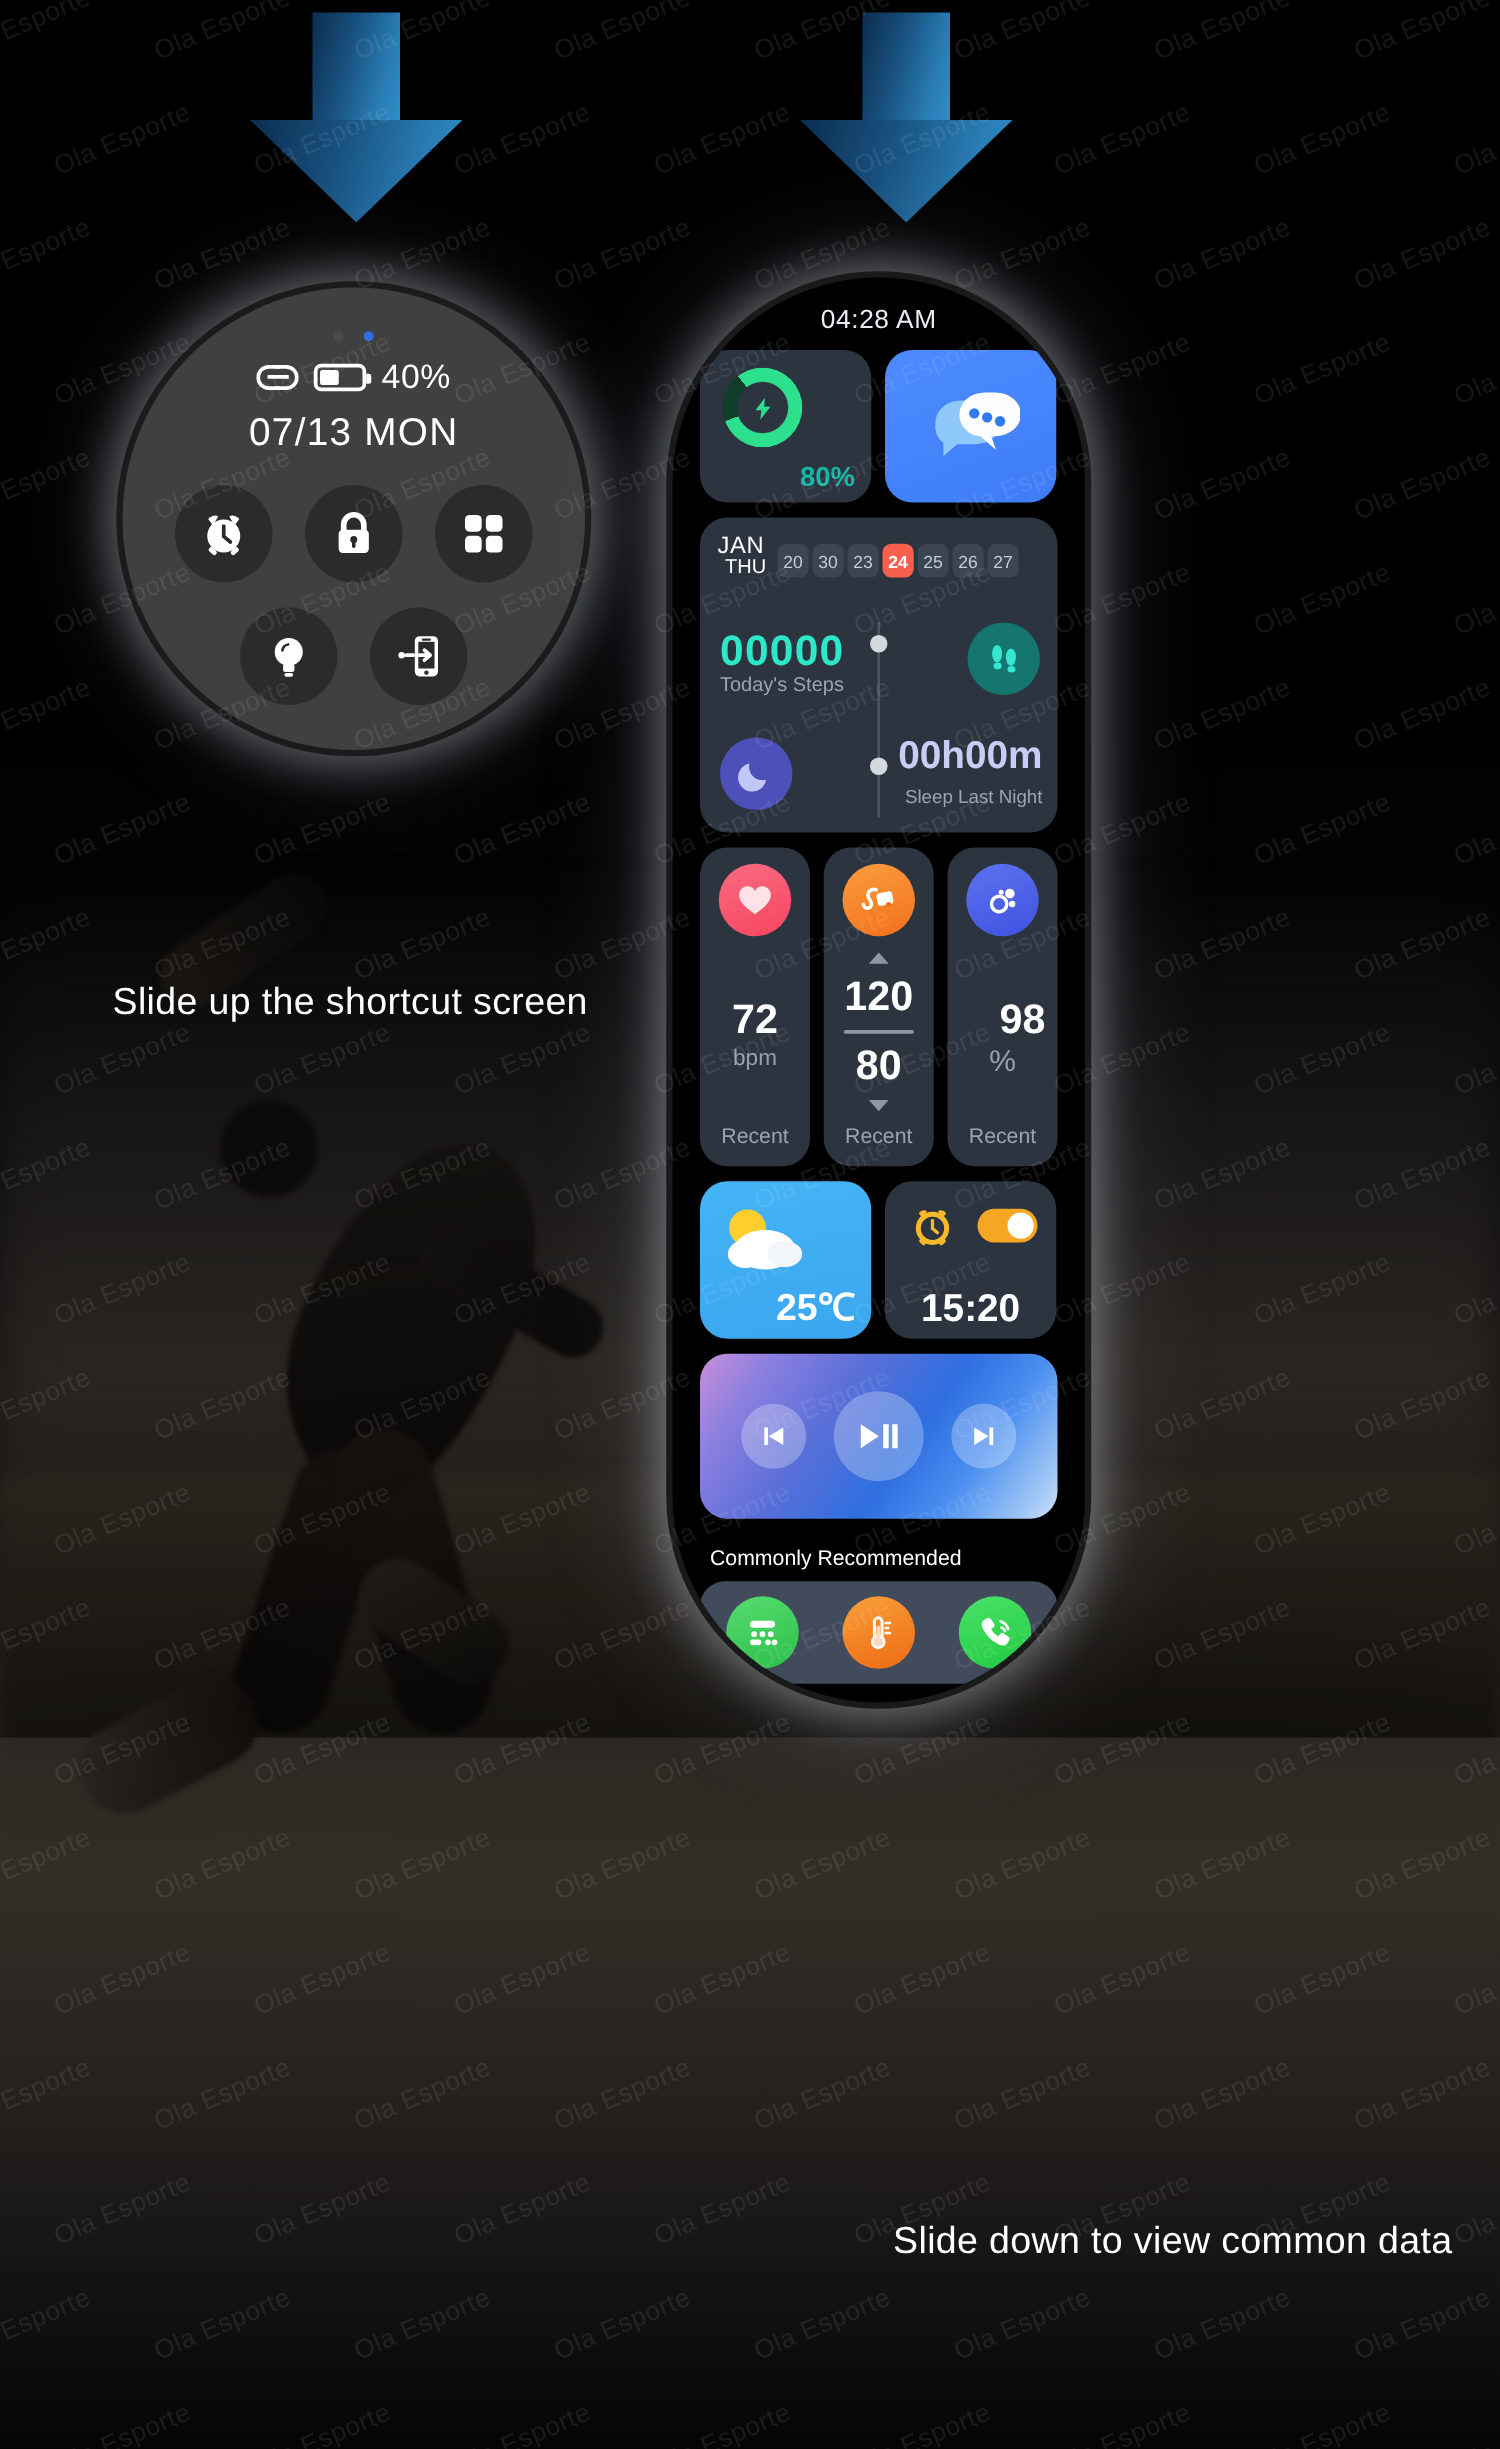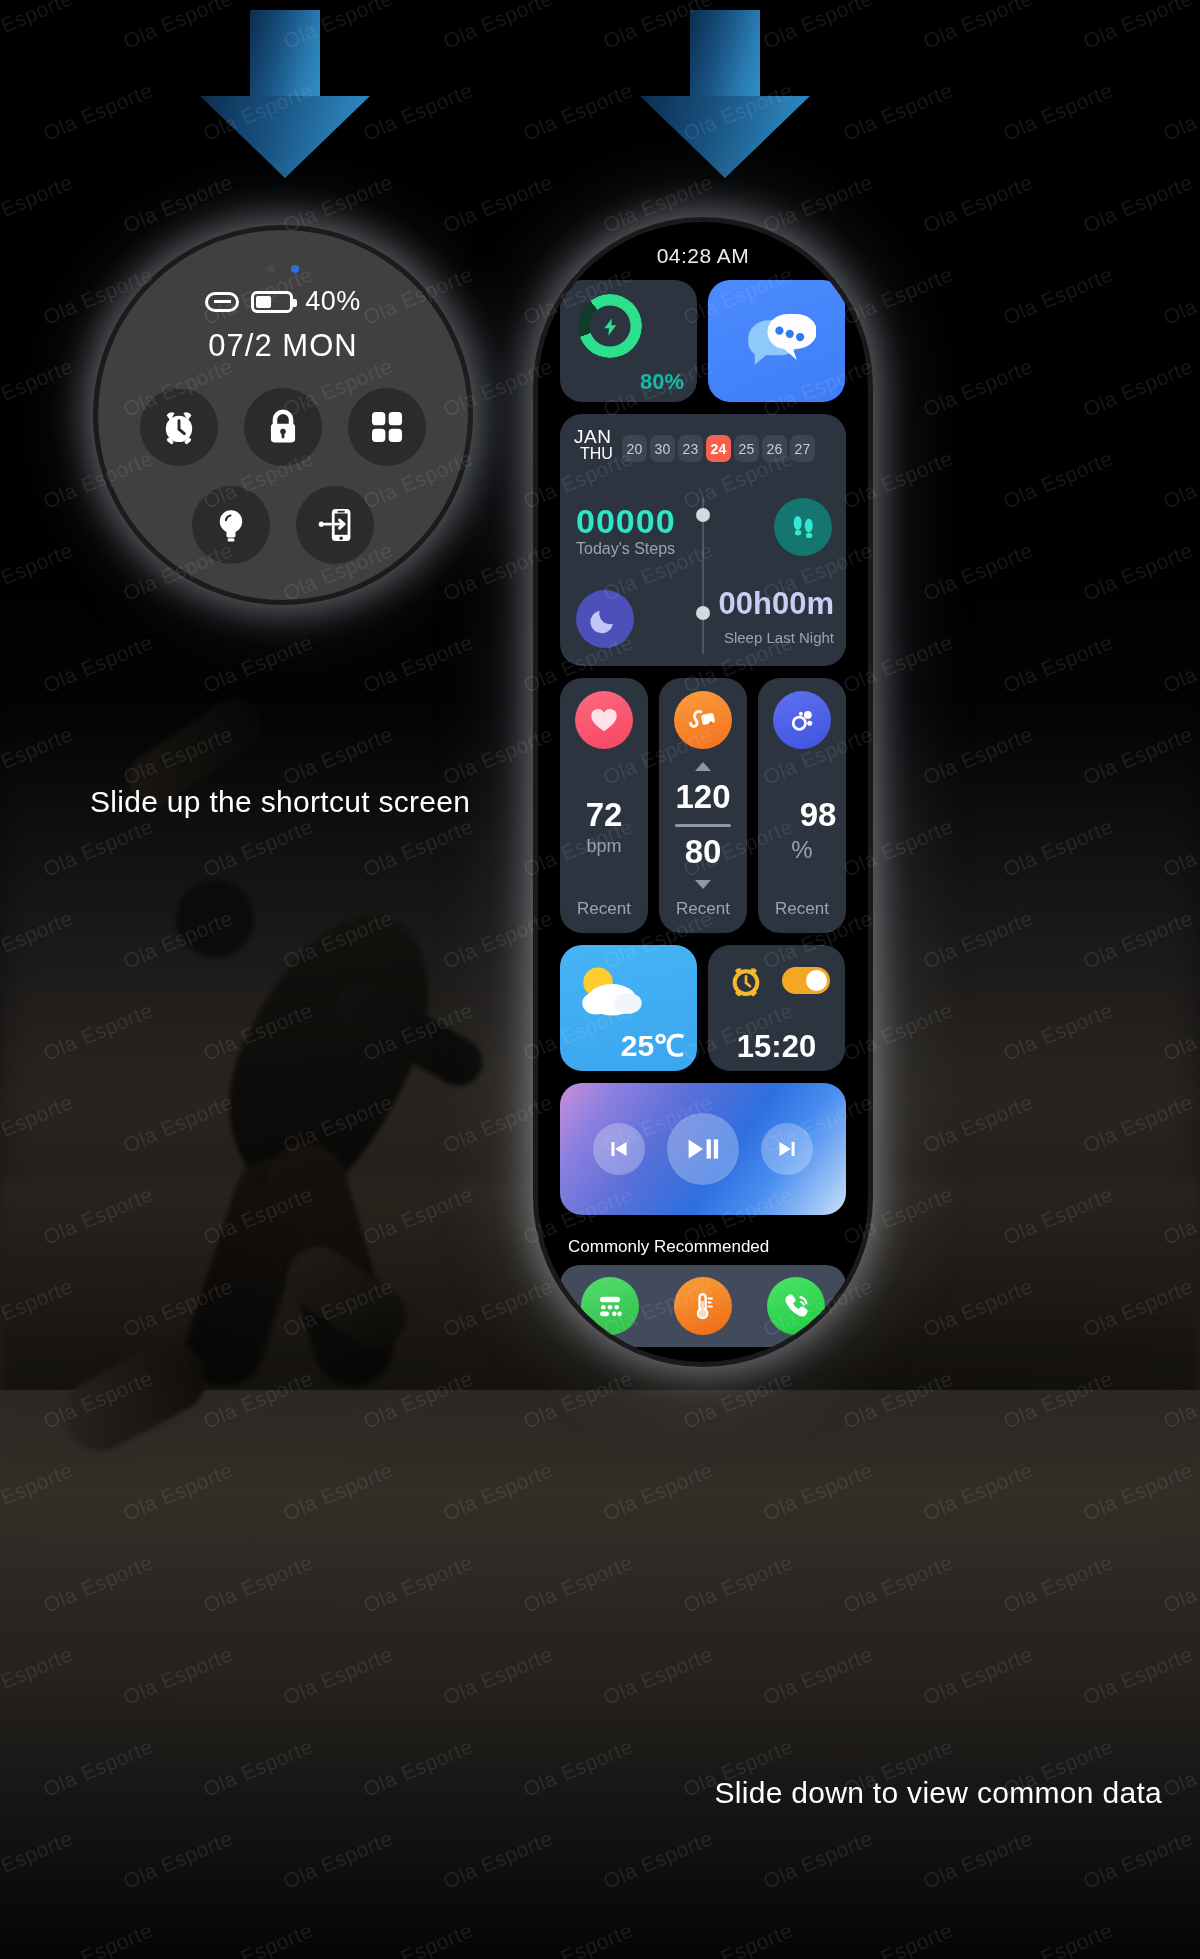--- a/index.html
+++ b/index.html
@@ -296,21 +296,21 @@
       <i class="l"></i>
         <i class="r"></i>
         <b></b>
     </span>
     <span class="batt">
         <i></i>
       </span>
     <span>40%</span>
   </div>
 
-  <div id="date-line">07/2 MON</div>
+  <div id="date-line">07/13 MON</div>
 
   <div class="sc-grid">
     <div class="sc-row">
 
       <div class="sc-btn">
         <svg width="44" height="44" viewBox="0 0 24 24">
           <circle cx="12" cy="13" r="7.2" fill="#fff"></circle>
           <path d="M5.2 5.6 A3.6 3.6 0 0 1 9.6 4.4 L7.3 8.4 Z" fill="#fff"></path>
           <path d="M18.8 5.6 A3.6 3.6 0 0 0 14.4 4.4 L16.7 8.4 Z" fill="#fff"></path>
           <rect x="5.2" y="18.4" width="4" height="2.1" rx="1" fill="#fff" transform="rotate(42 7 19.5)"></rect>

